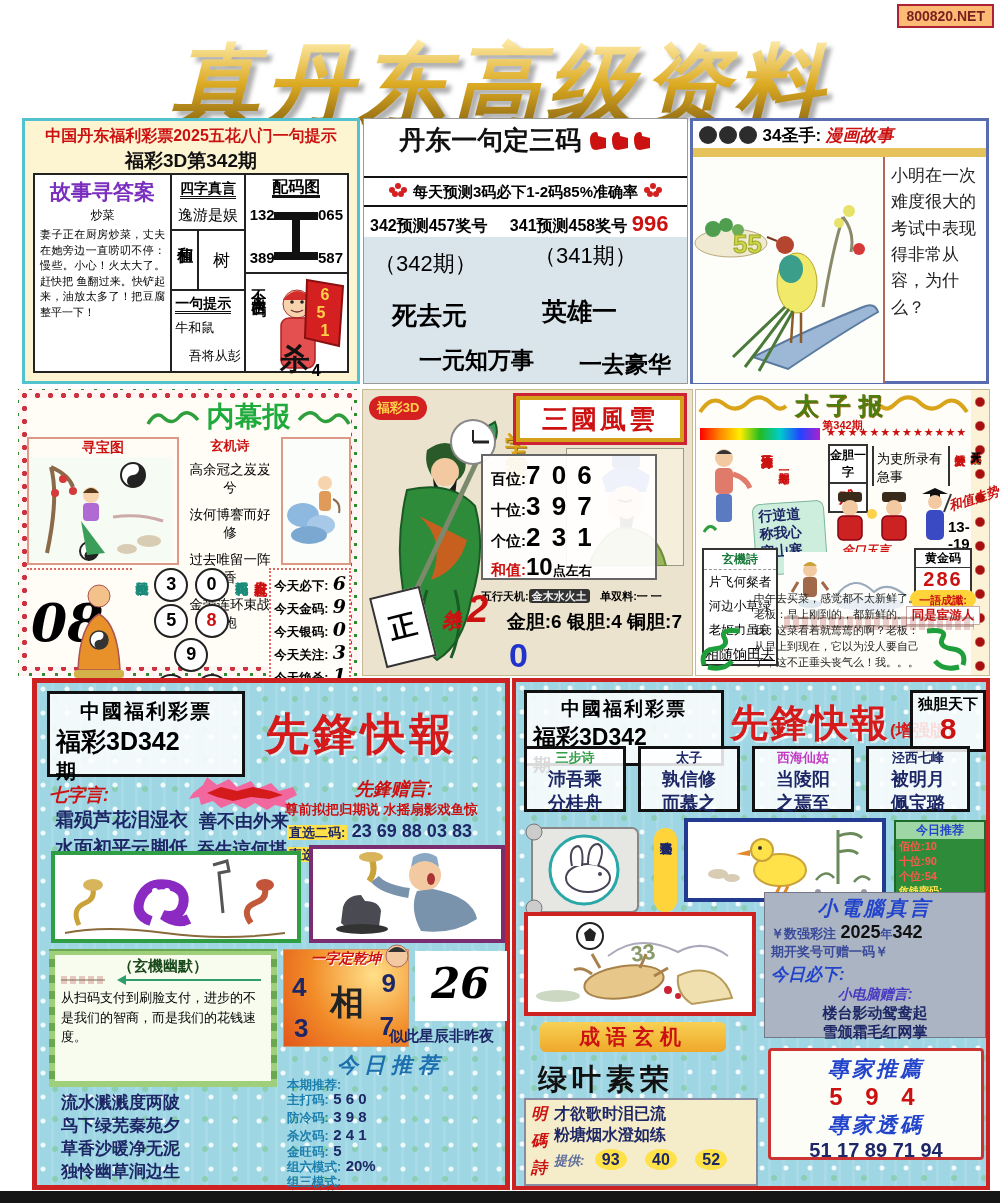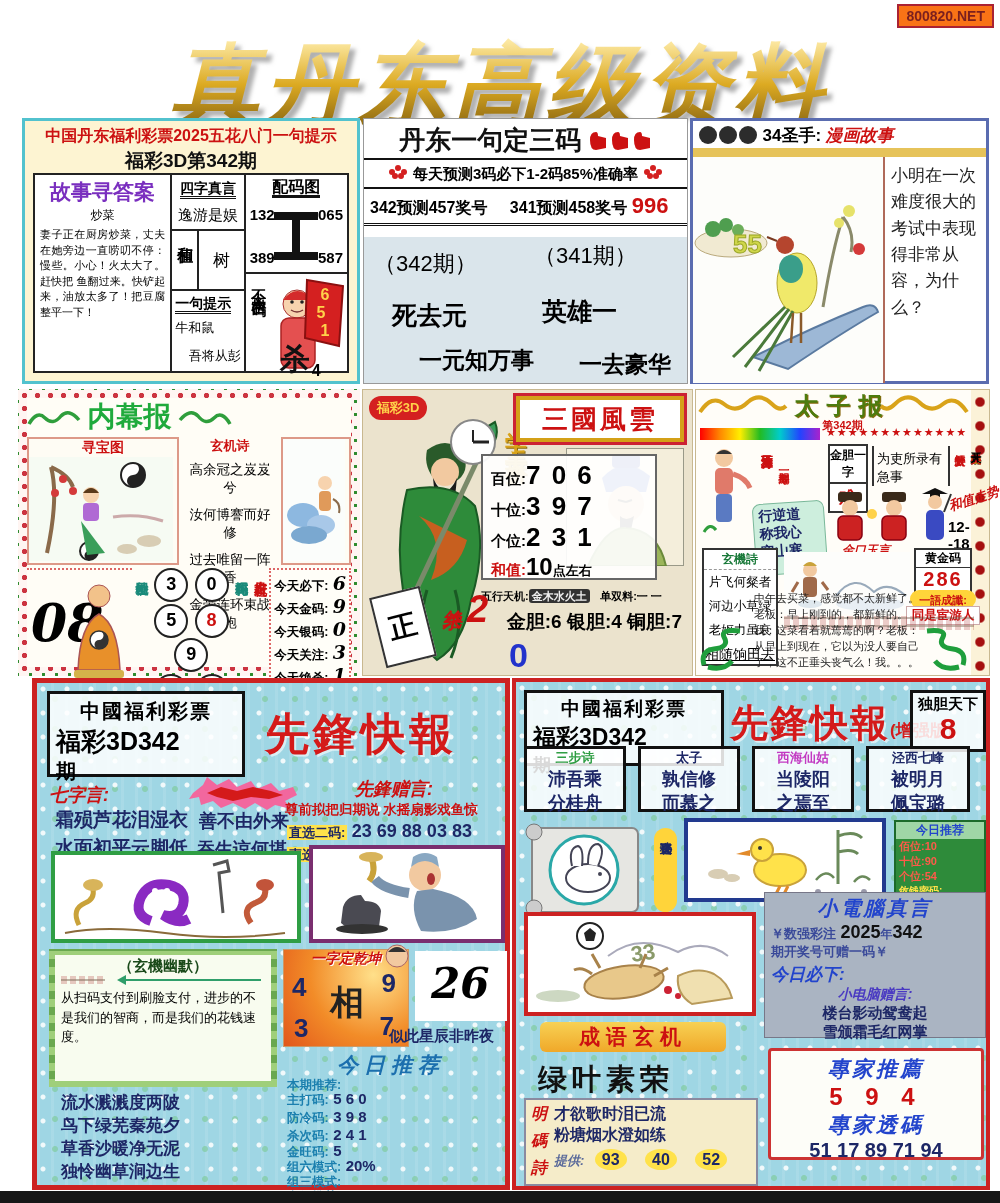--- a/index.html
+++ b/index.html
@@ -30,21 +30,21 @@
   .red{color:#cc1111;}
   .tinylines{background-image:repeating-linear-gradient(0deg,transparent 0 3px,rgba(90,60,40,.55) 3px 5px,transparent 5px 8px),repeating-linear-gradient(90deg,rgba(170,40,40,.35) 0 6px,transparent 6px 9px);}
   .boxlbl{border:3px solid #111;background:rgba(255,255,255,.85);text-align:center;}
   svg text{font-family:"Liberation Sans",sans-serif;}
 </style>
 </head>
 <body>
 
 <div id="page">
 
-  <div class="abs" style="right:6px;top:4px;border:2px solid #a23;padding:2px 7px;color:#7a1f1f;font-size:14px;font-weight:bold;background:#f97316;">800820.NET</div>
+  <div class="abs" style="right:6px;top:4px;border:2px solid #a23;padding:2px 7px;color:#7a1f1f;font-size:14px;font-weight:bold;background:#fdba74;">800820.NET</div>
 
   <div class="abs" style="left:0;right:0;top:26px;text-align:center;">
     <span class="masthead">真丹东高级资料</span>
   </div>
 
   <div class="panel" style="left:22px;top:118px;width:338px;height:266px;border:3px solid #52c2ce;background:#fdf4d2;">
     <div class="b red" style="text-align:center;font-size:16px;margin-top:5px;">中国丹东福利彩票2025五花八门一句提示</div>
     <div class="b" style="text-align:center;font-size:19px;color:#111;margin:1px 0 3px;">福彩3D第342期</div>
     <div class="abs" style="left:8px;right:8px;top:52px;bottom:8px;border:2px solid #222;background:#fff;display:flex;">
 
@@ -110,21 +110,21 @@
     <div style="text-align:center;padding-top:4px;">
       <span class="b" style="font-size:26px;color:#111;">丹东一句定三码</span>
       <svg width="66" height="24" viewBox="0 0 66 24" style="vertical-align:-3px;">
         <g fill="#cc1111">
             <path d="M4 12 q0-8 6-8 q2 0 2 4 l8 2 v10 l-10 2 q-6 0-6-10z"></path>
             <path d="M26 12 q0-8 6-8 q2 0 2 4 l8 2 v10 l-10 2 q-6 0-6-10z"></path>
             <path d="M48 12 q0-8 6-8 q2 0 2 4 l8 2 v10 l-10 2 q-6 0-6-10z"></path>
           </g>
       </svg>
     </div>
-    <div style="border-top:2px solid #111;border-bottom:2px solid #111;margin-top:0;padding:3px 4px;text-align:center;white-space:nowrap;">
+    <div style="border-top:2px solid #111;border-bottom:2px solid #111;margin-top:18px;padding:3px 4px;text-align:center;white-space:nowrap;">
       <svg width="22" height="16" viewBox="0 0 22 16">
           <g fill="#d42020">
             <circle cx="11" cy="5" r="3"></circle>
             <circle cx="5" cy="9" r="3"></circle>
             <circle cx="17" cy="9" r="3"></circle>
             <circle cx="8" cy="13" r="3"></circle>
             <circle cx="14" cy="13" r="3"></circle>
           </g>
         </svg>
       <span class="b" style="font-size:15px;">每天预测3码必下1-2码85%准确率</span>
@@ -183,21 +183,21 @@
         <path d="M84 84 L74 80" stroke="#7a3a20" stroke-width="2"></path>
         <path d="M92 150 L40 200 M96 152 L52 210 M100 154 L66 214" stroke="#4a7a3a" stroke-width="3" fill="none"></path>
         <path d="M100 156 L98 186 M108 156 L108 186" stroke="#8a5a2a" stroke-width="2.5"></path>
       </svg>
       <div style="flex:1;border-left:2px solid #b06a5a;padding:6px 6px;font-size:17px;line-height:1.55;color:#222;">小明在一次难度很大的考试中表现得非常从容，为什么？</div>
     </div>
   </div>
 
   <div class="panel flowerframe" style="left:18px;top:389px;width:342px;height:287px;">
     <div style="background:#fffdf6;height:100%;position:relative;">
-      <div style="text-align:left;">
+      <div style="text-align:right;">
         <svg width="56" height="22" viewBox="0 0 56 22" style="vertical-align:-4px;">
             <path d="M2 16 q8-14 16-6 q8 8 16-2 q8-8 18 4" stroke="#2f9e3c" stroke-width="3.5" fill="none"></path>
           </svg>
         <span class="b" style="font-size:28px;color:#1faa3c;">内幕报</span>
         <svg width="56" height="22" viewBox="0 0 56 22" style="vertical-align:-4px;">
             <path d="M54 16 q-8-14 -16-6 q-8 8 -16-2 q-8-8 -18 4" stroke="#2f9e3c" stroke-width="3.5" fill="none"></path>
           </svg>
       </div>
 
       <div style="display:flex;height:128px;margin-top:1px;">
@@ -393,21 +393,21 @@
     <div class="abs b red" style="left:146px;top:152px;font-size:12px;font-style:italic;">金口玉言</div>
 
     <svg class="abs" style="left:222px;top:96px;" width="34" height="66" viewBox="0 0 34 66">
       <polygon points="4,8 30,8 17,2" fill="#111"></polygon>
         <rect x="12" y="8" width="10" height="4" fill="#111"></rect>
       <circle cx="17" cy="16" r="7" fill="#f2c9a0"></circle>
       <rect x="8" y="24" width="18" height="30" rx="5" fill="#3a4ac2"></rect>
       <line x1="26" y1="26" x2="33" y2="8" stroke="#333" stroke-width="2"></line>
     </svg>
     <div class="abs b red" style="left:252px;top:100px;font-size:13px;font-style:italic;transform:rotate(-18deg);white-space:nowrap;">和值走势</div>
-    <div class="abs b" style="left:252px;top:128px;font-size:15px;">12--18</div>
+    <div class="abs b" style="left:252px;top:128px;font-size:15px;">13--19</div>
 
     <div class="abs" style="left:6px;top:158px;width:76px;height:118px;border:2px solid #333;background:#fff;text-align:center;">
       <div class="b" style="font-size:12px;color:#1a7a3a;border-bottom:1px dashed #999;padding:1px 0;">玄機詩</div>
       <div style="font-size:12.5px;margin-top:4px;">片飞何粲者</div>
       <div style="font-size:12.5px;margin-top:7px;">河边小草绿</div>
       <div style="font-size:12.5px;margin-top:7px;">老妪力虽衰</div>
       <div style="font-size:14px;margin-top:7px;text-decoration:underline;">相随饷田去</div>
     </div>
 
     <svg class="abs" style="left:88px;top:162px;" width="126" height="62" viewBox="0 0 126 62">

